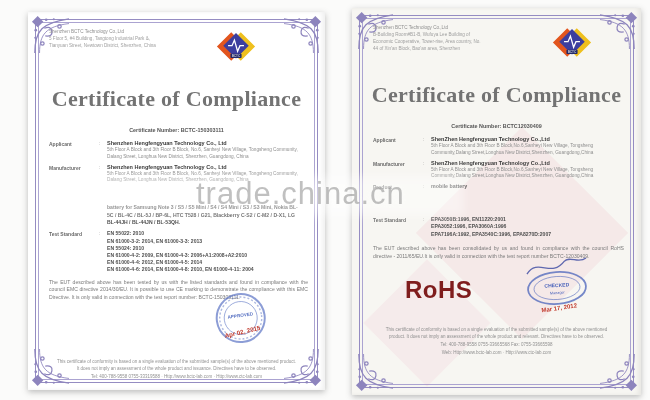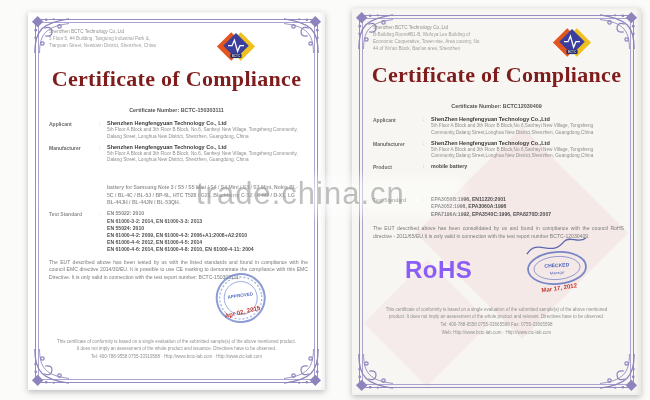--- a/index.html
+++ b/index.html
@@ -29,21 +29,21 @@
 
   
   .cert-head{display:flex;justify-content:space-between;align-items:flex-start;margin:8px 4px 0 8px;}
   .issuer{width:108px;font-size:4.6px;color:#a0a0a0;line-height:1.5;}
   .issuer-name{color:#8e8e8e;}
   .logo{width:52px;height:35px;flex:none;}
   .cert-left .logo{margin-right:46px;}
   .cert-right .logo{margin-right:26px;}
 
   
-  .title{font-family:"Liberation Serif", serif;font-weight:700;font-size:22px;text-align:center;color:#7f1d1d;margin-top:2px;letter-spacing:.3px;}
+  .title{font-family:"Liberation Serif", serif;font-weight:700;font-size:22px;text-align:center;color:#737373;margin-top:22px;letter-spacing:.3px;}
   .cert-number{text-align:center;font-size:5.4px;font-weight:700;color:#555;margin-top:8px;}
 
   
   .rows{margin:7px 6px 0 8px;}
   .row{display:grid;grid-template-columns:50px 8px 1fr;margin-bottom:3px;}
   .row-label{font-size:5px;font-weight:700;color:#6a6a6a;padding-top:1px;}
   .row-sep{font-size:5px;color:#999;}
   .party-name{font-size:5.5px;font-weight:700;color:#393939;line-height:1.3;}
   .party-addr{font-size:4.7px;color:#8e8e8e;line-height:1.45;}
   .product-value{font-size:5.3px;font-weight:700;color:#4a4a4a;}
@@ -52,21 +52,21 @@
 
   .standards{margin-top:4px;}
   .standard-line{font-size:5.1px;font-weight:700;color:#4f4f4f;line-height:1.42;}
 
   .eut{margin:5px 4px 0 8px;font-size:5.1px;color:#7a7a7a;text-align:justify;line-height:1.5;}
   .cert-right .eut{margin-top:7px;}
 
   
   .marks{position:relative;height:50px;margin-top:4px;}
   .cert-right .marks{height:56px;margin-top:8px;}
-  .big-mark{position:absolute;left:32px;top:2px;font-weight:700;color:#8b5cf6;font-family:"Liberation Sans",sans-serif;}
+  .big-mark{position:absolute;left:32px;top:2px;font-weight:700;color:#7f1d1d;font-family:"Liberation Sans",sans-serif;}
   .ce{font-size:30px;letter-spacing:8px;}
   .rohs{font-size:24px;letter-spacing:.5px;top:8px;left:40px;}
   .stamp{position:absolute;}
   .stamp-left{right:44px;top:-14px;width:54px;height:56px;transform:rotate(-8deg);}
   .stamp-right{right:36px;top:-10px;width:70px;height:60px;transform:rotate(-4deg);}
 
   
   .cert-footer{margin:3px 16px 0;text-align:center;font-size:4.5px;color:#909090;line-height:1.55;}
   .footer-contacts{margin-top:1px;}
 

